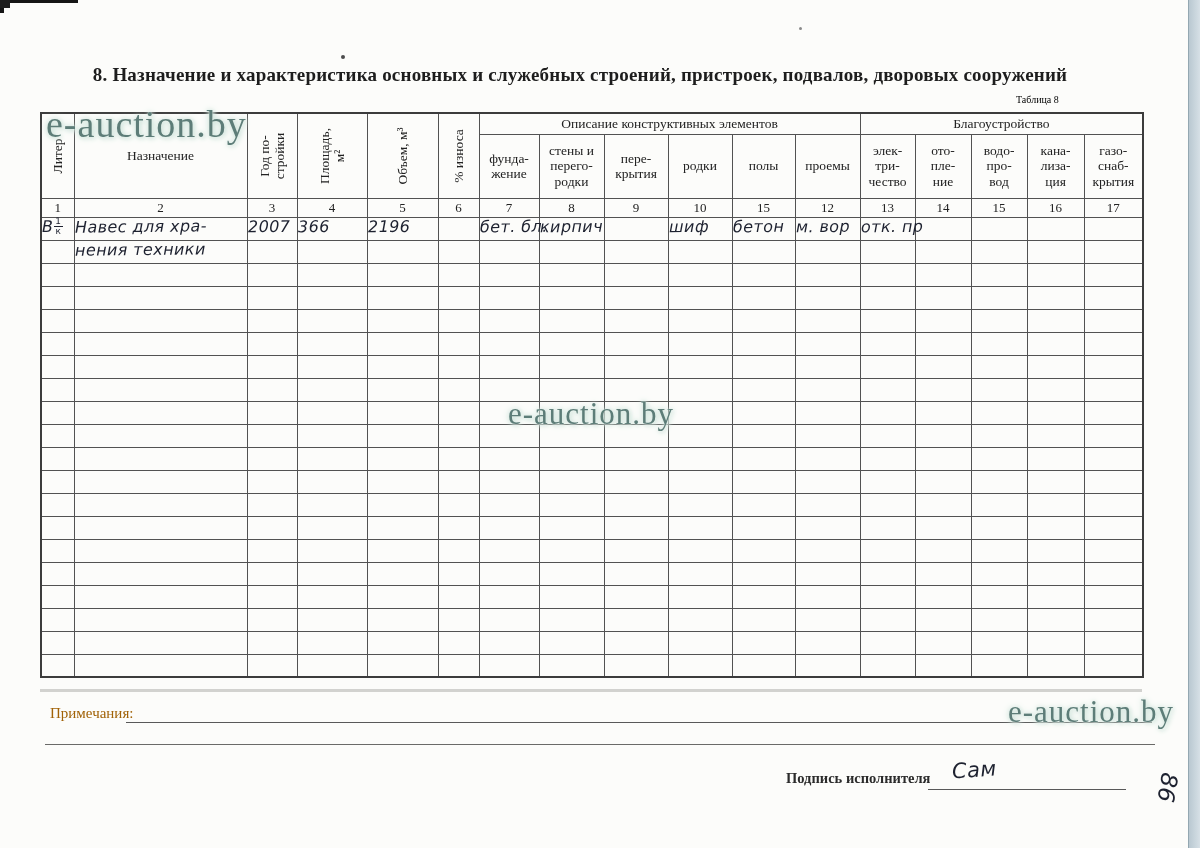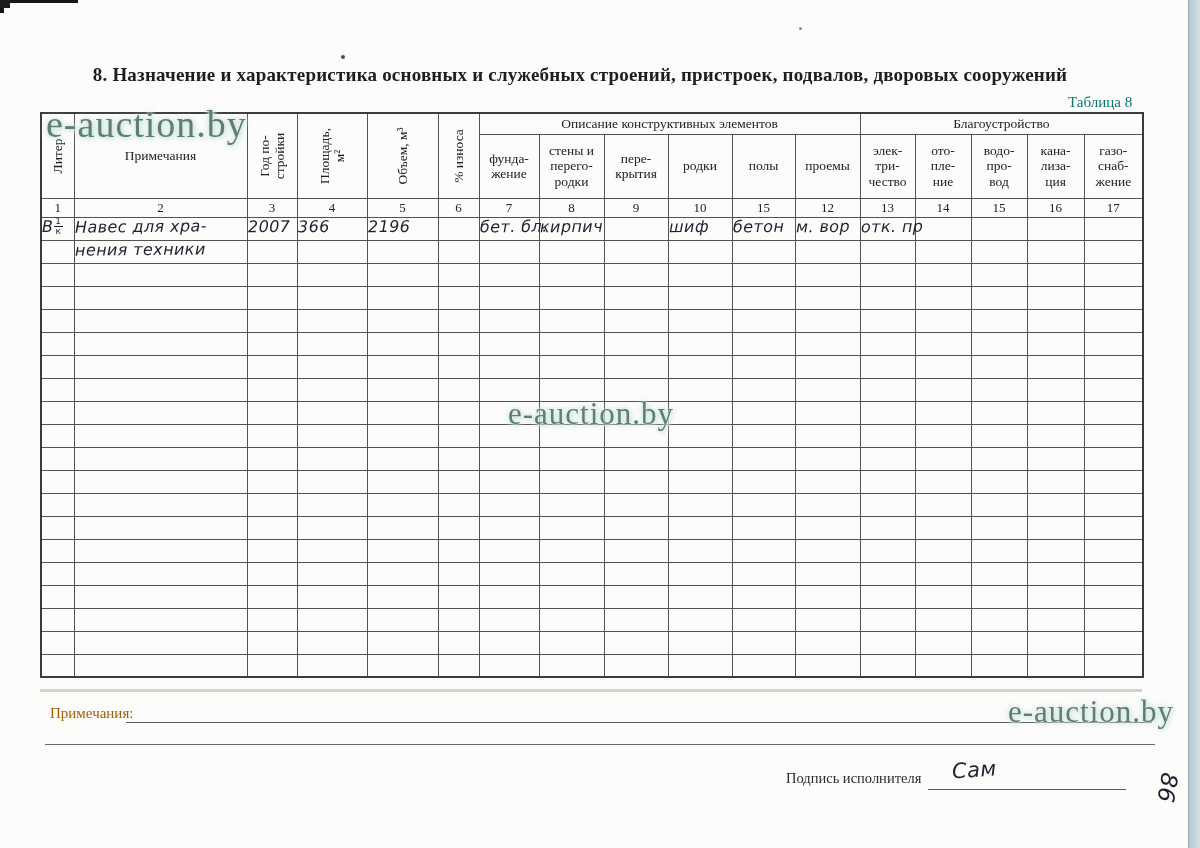--- a/index.html
+++ b/index.html
@@ -3,21 +3,21 @@
 <meta charset="utf-8">
 <style>
   html,body{margin:0;padding:0;}
   body{width:1200px;height:848px;overflow:hidden;background:#e9e9e7;
        font-family:"Liberation Serif", serif;}
   .page{position:relative;width:1200px;height:848px;background:#fcfcfa;overflow:hidden;}
 
   
   .title{position:absolute;top:64px;left:0;width:1160px;text-align:center;
          font-size:19px;font-weight:bold;color:#1d1d1d;letter-spacing:.2px;}
-  .tbl-caption{position:absolute;top:94px;left:1068px;font-size:15px;color:#0f766e;}
+  .tbl-caption{position:absolute;top:94px;left:1016px;font-size:10px;color:#000000;}
 
   
   table.main{position:absolute;left:40px;top:112px;width:1102px;
              border-collapse:collapse;table-layout:fixed;
              border:2px solid #3c3c3c;}
   table.main th,table.main td{border:1px solid #525252;padding:0;overflow:visible;}
   table.main th{font-weight:normal;font-size:13.5px;line-height:1.12;color:#222;
                 text-align:center;vertical-align:middle;background:transparent;}
   .tr-group{height:21px;}
   .tr-sub{height:64px;}
@@ -47,21 +47,21 @@
   .wm-topleft{left:24px;top:102px;font-size:38px;}
   .wm-center{left:486px;top:396px;font-size:31px;}
   .wm-bottomright{left:986px;top:694px;font-size:31px;}
 
   
   .notes-label{position:absolute;left:50px;top:705px;font-size:15px;color:#a16207;}
   .notes-line1{position:absolute;left:126px;top:705px;width:1026px;height:17px;
                border-bottom:1px solid #595959;}
   .notes-line2{position:absolute;left:45px;top:744px;width:1110px;height:0;
                border-bottom:1px solid #6a6a68;}
-  .sig-label{position:absolute;left:786px;top:770px;font-size:14.5px;color:#2b2b2b;}
+  .sig-label{position:absolute;left:786px;top:770px;font-size:14.5px;color:#2b2b2b;font-weight:bold;}
   .sig-line{position:absolute;left:928px;top:772px;width:198px;height:17px;
             border-bottom:1px solid #595959;}
   .sig-hw{position:absolute;left:952px;top:760px;font-size:21px;transform:rotate(-4deg);}
   .edge-mark{position:absolute;left:1152px;top:776px;font-size:23px;
              transform:rotate(100deg);font-style:italic;}
 
   
   .edge-strip{position:absolute;right:0;top:0;width:11px;height:848px;
               background:linear-gradient(to right,#b9c8d1,#d6e0e6);
               border-left:1px solid #93a7b1;}
@@ -107,21 +107,21 @@
         <col style="width:56px">
         <col style="width:56px">
       <col style="width:57px">
         <col style="width:59px">
     </colgroup>
     <thead>
       <tr class="tr-group">
         <th rowspan="2" class="vcell">
             <span class="lbl">Литер</span>
           </th>
-        <th rowspan="2"><span class="lbl">Примечания</span></th>
+        <th rowspan="2"><span class="lbl">Назначение</span></th>
         <th rowspan="2" class="vcell">
             <span class="lbl">Год по-
 стройки</span>
           </th>
         <th rowspan="2" class="vcell">
             <span class="lbl">Площадь,
 м²</span>
           </th>
         <th rowspan="2" class="vcell">
             <span class="lbl">Объем, м³</span>
@@ -150,21 +150,21 @@
 пле-
 ние</span></th>
         <th><span class="lbl">водо-
 про-
 вод</span></th>
         <th><span class="lbl">кана-
 лиза-
 ция</span></th>
         <th><span class="lbl">газо-
 снаб-
-жение</span></th>
+крытия</span></th>
       </tr>
       <tr class="tr-num">
         <td>1</td>
         <td>2</td>
         <td>3</td>
         <td>4</td>
         <td>5</td>
         <td>6</td>
         <td>7</td>
         <td>8</td>

